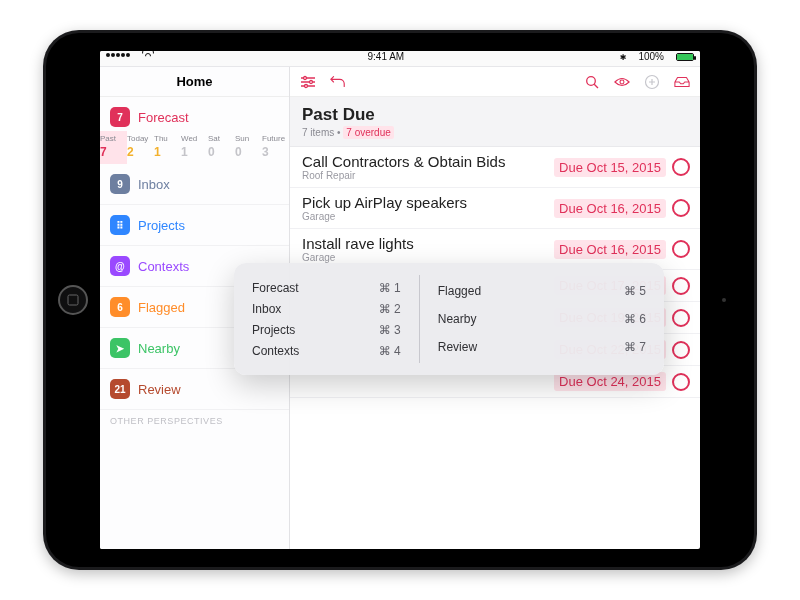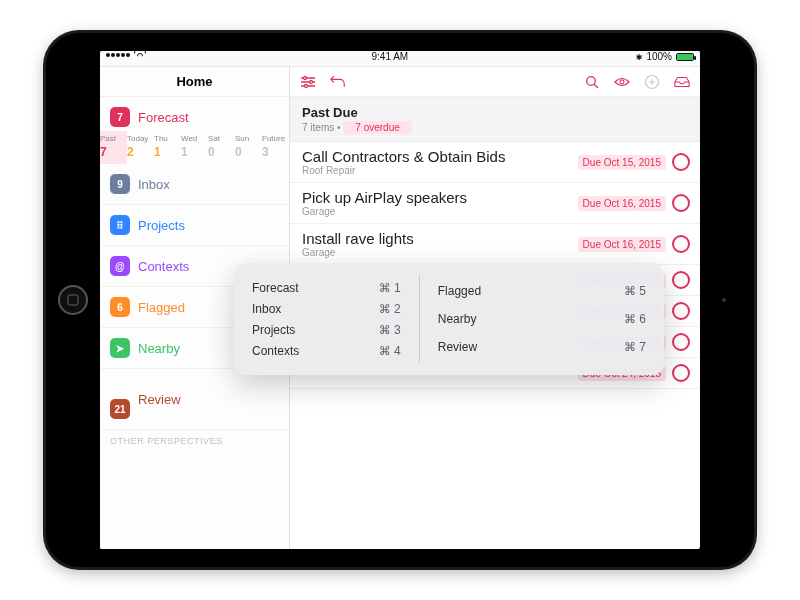--- a/index.html
+++ b/index.html
@@ -25,21 +25,21 @@
   .screen {
     position:absolute; left:54px; top:18px; right:54px; bottom:18px;
     background:#fff; overflow:hidden; border-radius:2px;
   }
 
   
   .statusbar {
     height:16px; display:flex; align-items:flex-start; justify-content:space-between;
     font-size:10px; padding:0 6px; color:#111; background:#fafafa; border-bottom:1px solid #e7e7ea;
   }
-  .sb-left, .sb-right { display:flex; align-items:center; gap:4px; }
+  .sb-left, .sb-right { display:flex; align-items:center; gap:12px; }
   .dots { display:flex; gap:1px; }
   .dots span { width:4px; height:4px; border-radius:50%; background:#111; display:inline-block;}
   .wifi-icon { width:10px; height:8px; position:relative; }
   .wifi-icon::before{content:"";position:absolute;left:0;bottom:0;width:10px;height:10px;border:1.5px solid #111;border-radius:50%;clip-path:polygon(0 0,100% 0,100% 55%,0 55%);}
   .wifi-icon::after{content:"";position:absolute;left:3px;bottom:0;width:4px;height:4px;border:1.5px solid #111;border-radius:50%;clip-path:polygon(0 0,100% 0,100% 55%,0 55%);}
   .bt-icon::before{content:"\2731"; font-size:8px; color:#111;}
   .battery { width:18px; height:8px; border:1px solid #111; border-radius:2px; position:relative;}
   .battery::after{content:"";position:absolute;right:-3px;top:2px;width:2px;height:4px;background:#111;border-radius:1px;}
   .battery i{display:block;height:100%;background:#34c759;border-radius:1px;}
 
@@ -65,46 +65,46 @@
   .section-label { font-size:9px; color:#bfbfc5; letter-spacing:.06em; padding:6px 10px 0; }
 
   
   .toolbar { height:30px; border-bottom:1px solid #eee; display:flex; align-items:center; justify-content:space-between; padding:0 10px;}
   .tb-left, .tb-right { display:flex; gap:14px; align-items:center; }
   .tb-icon { width:16px; height:16px; display:flex; align-items:center; justify-content:center; color:#e0315a; font-size:14px; cursor:pointer;}
   .tb-icon.grey{color:#c6c6cc;}
 
   
   .section-header { background:#f4f4f6; padding:8px 12px; border-bottom:1px solid #e9e9ec;}
-  .section-header .t { font-size:13px; font-weight:600; color:#222;}
+  .section-header .t { font-size:17px; font-weight:600; color:#222;}
   .section-header .s { font-size:10px; color:#8a8a92; margin-top:2px;}
-  .section-header .s .ov { color:#e0315a; background:#ffe3ea; padding:1px 12px; border-radius:2px;}
+  .section-header .s .ov { color:#e0315a; background:#ffe3ea; padding:1px 3px; border-radius:2px;}
   .task { display:flex; align-items:center; justify-content:space-between; padding:6px 10px 6px 12px; border-bottom:1px solid #f0f0f3;}
   .task .txt .t1 { font-size:15px; color:#222;}
   .task .txt .t2 { font-size:10px; color:#9a9aa2;}
   .task .meta { display:flex; align-items:center; gap:6px;}
-  .due-pill { font-size:10px; color:#e0315a; background:#ffe3ea; padding:2px 5px; border-radius:3px; white-space:nowrap;}
+  .due-pill { font-size:13px; color:#e0315a; background:#ffe3ea; padding:2px 5px; border-radius:3px; white-space:nowrap;}
   .check { width:18px; height:18px; border-radius:50%; border:2px solid #e0315a; cursor:pointer;}
 
   
   .overlay {
     position:absolute; left:134px; top:212px; width:430px; height:112px;
     background:rgba(235,235,238,.96); border-radius:12px;
     box-shadow:0 10px 30px rgba(0,0,0,.2);
     display:flex; font-size:12px; color:#303034; z-index:10;
   }
   .ov-col { flex:1; padding:14px 18px; display:flex; flex-direction:column; justify-content:space-around;}
   .ov-divider { width:1px; background:#c8c8ce; margin:12px 0;}
   .ov-row { display:flex; justify-content:space-between;}
   .ov-row .k { color:#606068; }
 
   
   .c-forecast{background:#e0315a;} .c-inbox{background:#6d7fa0;} .c-projects{background:#2f86ff;}
   .c-contexts{background:#9a49ff;} .c-flagged{background:#ff8d2a;} .c-nearby{background:#3cc466;}
-  .c-review{background:#b54a2e;margin-top:20px;}
+  .c-review{background:#b54a2e;}
   .nav-label.forecast{color:#e0315a;} .nav-label.inbox{color:#6d7fa0;} .nav-label.projects{color:#2f86ff;}
   .nav-label.contexts{color:#9a49ff;} .nav-label.flagged{color:#ff8d2a;} .nav-label.nearby{color:#3cc466;}
   .nav-label.review{color:#b54a2e;}
 </style>
 </head>
 <body>
 
 <div class="ipad-frame">
   <div class="ipad-inner">
     <div class="home-btn"></div>

